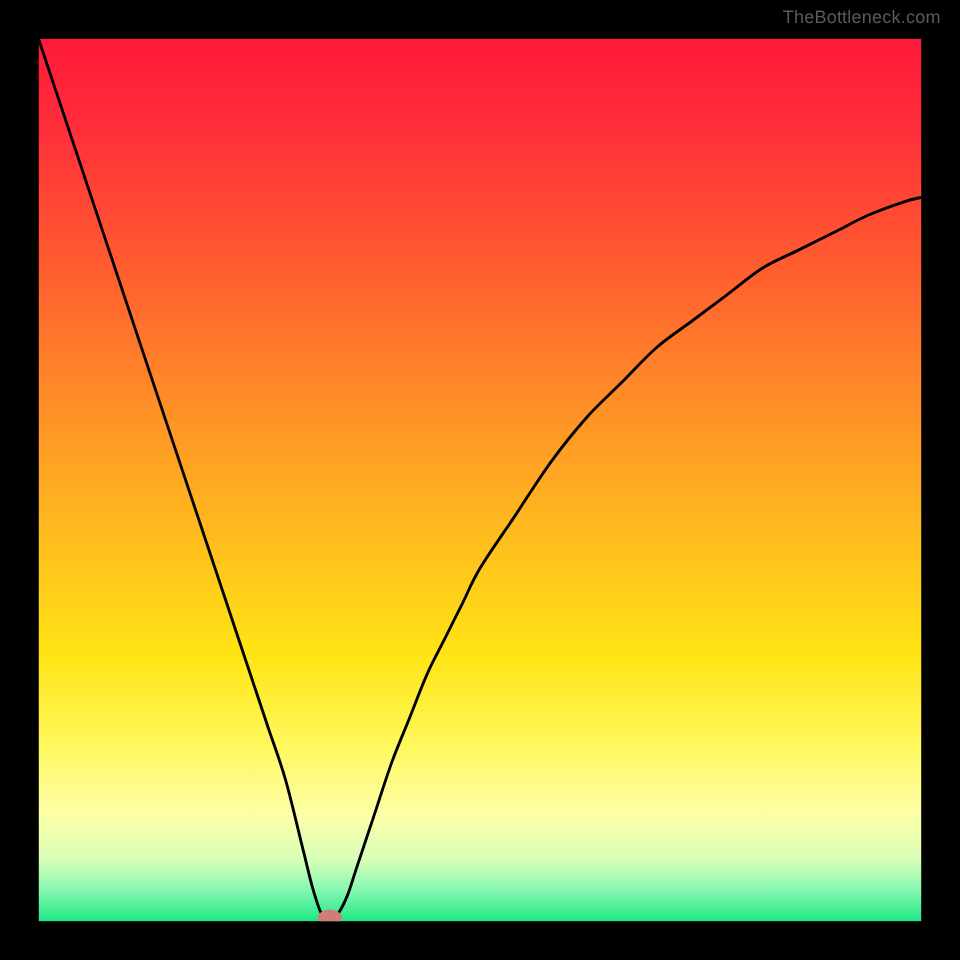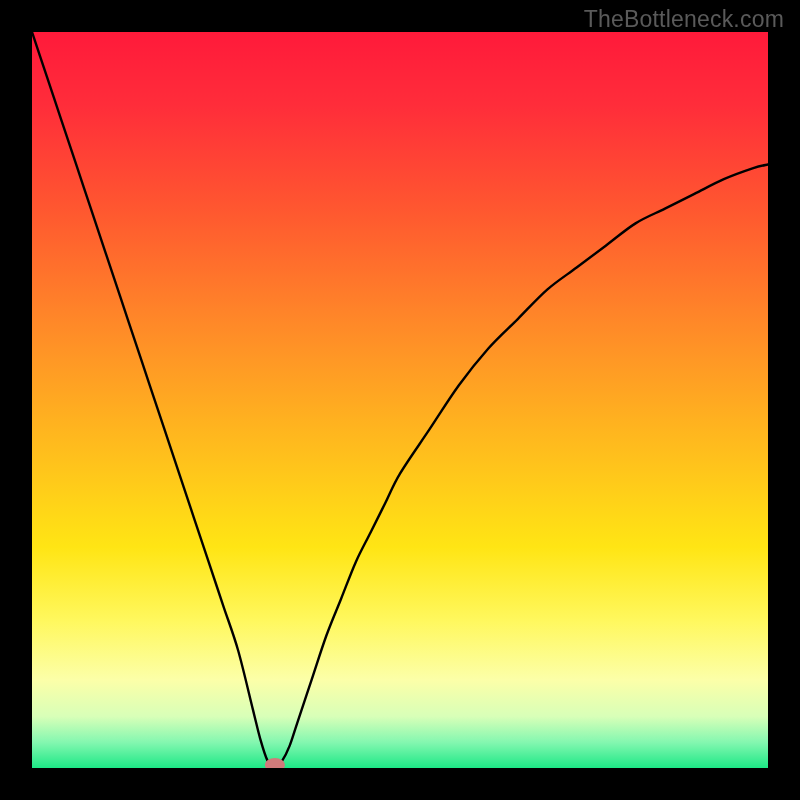--- a/index.html
+++ b/index.html
@@ -29,21 +29,21 @@
   }
   .gradient {
     position: absolute;
     inset: 0;
   }
   .watermark {
     position: absolute;
     top: 6px;
     right: 16px;
     color: #5a5a5a;
-    font-size: 23px;
+    font-size: 15px;
     font-weight: 400;
     letter-spacing: 0.2px;
     white-space: nowrap;
   }
   svg.curve {
     position: absolute;
     inset: 0;
   }
 </style>
 </head>

